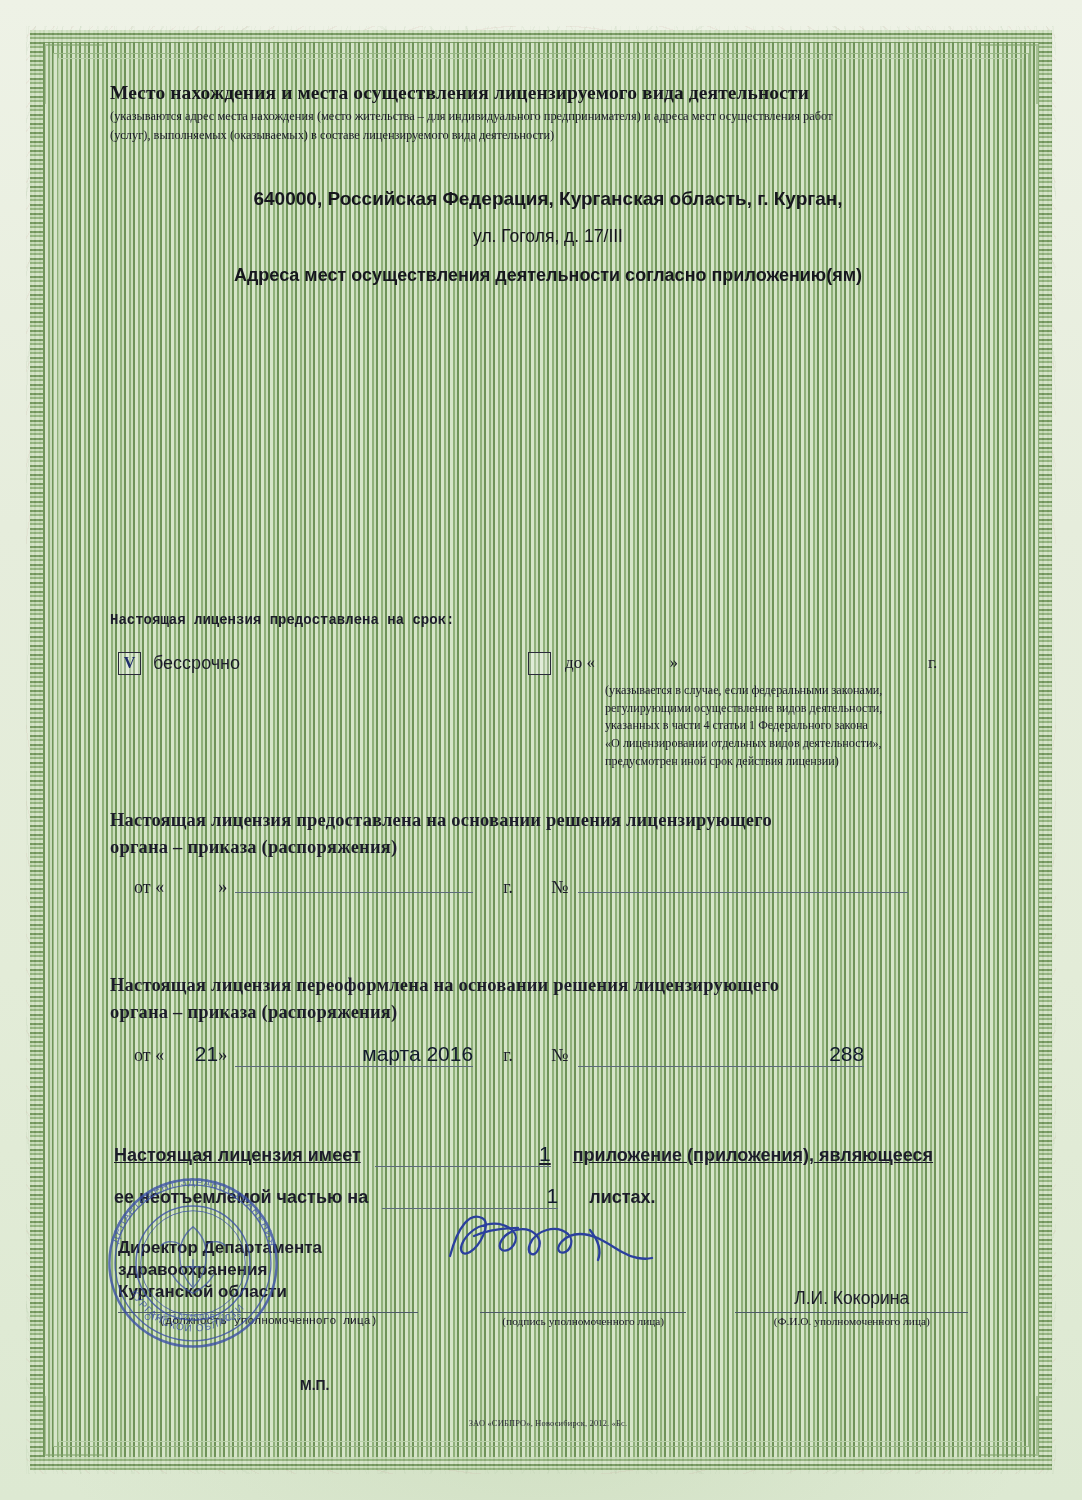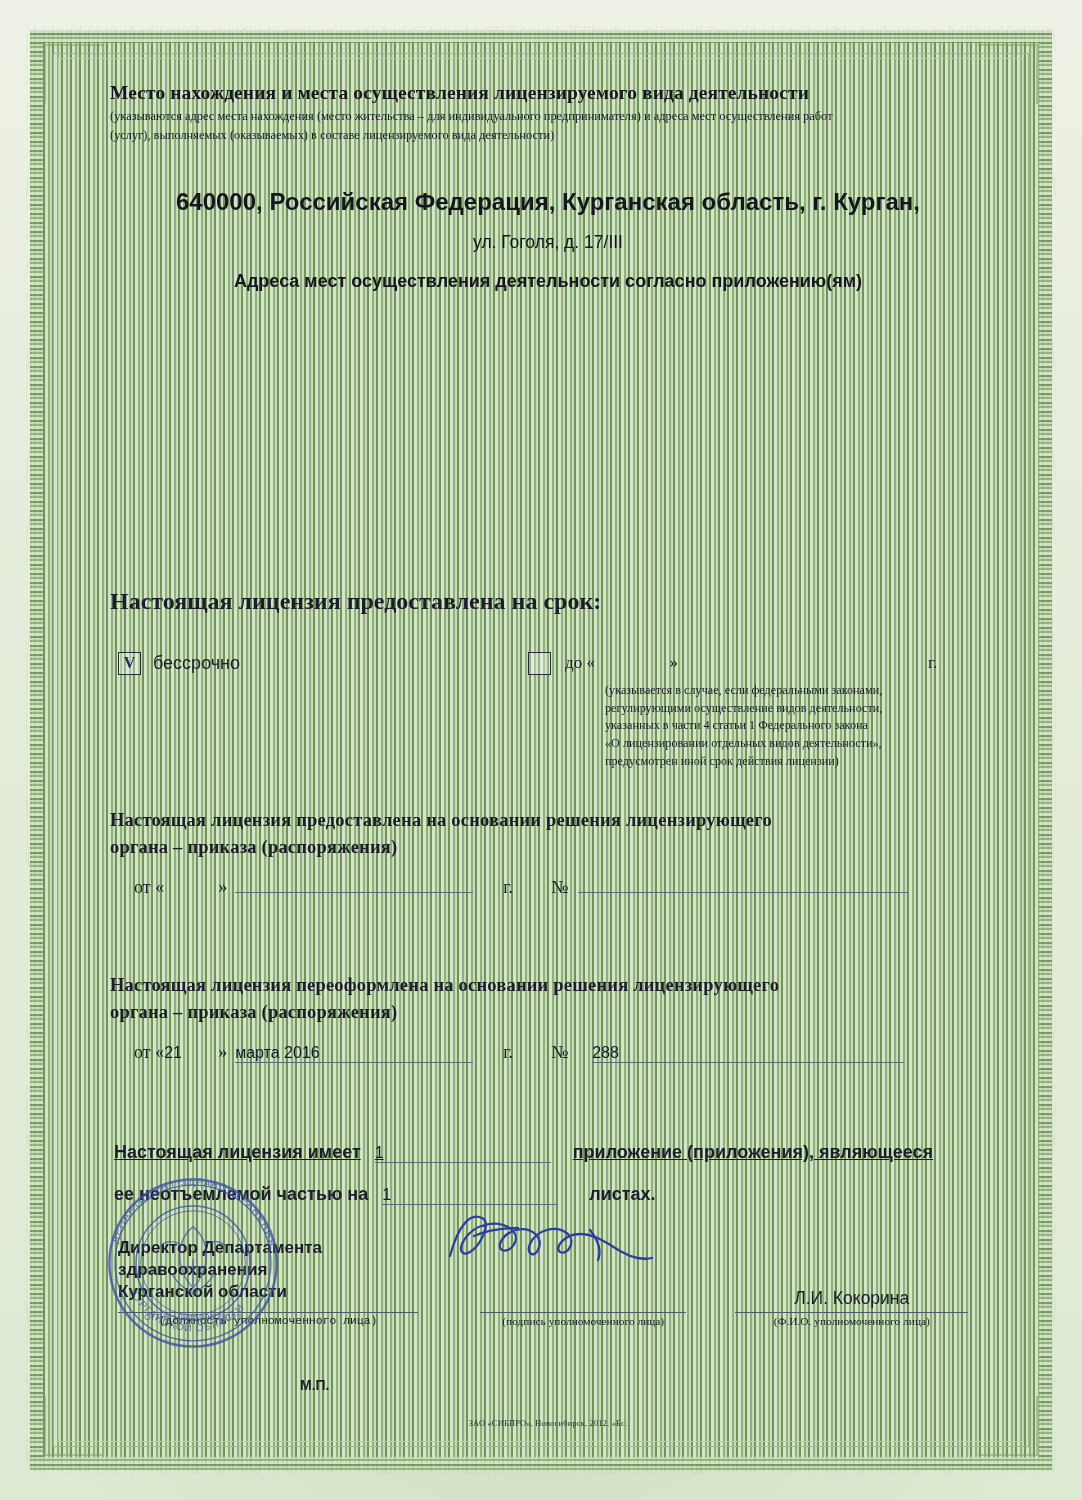--- a/index.html
+++ b/index.html
@@ -113,43 +113,43 @@
     line-height: 1.42;
     color: #1b1b28;
     margin-top: 4px;
   }
   .addr-block {
     text-align: center;
     margin-top: 44px;
     font-family: "Liberation Sans", sans-serif;
   }
   .addr-line1 {
-    font-size: 24px;
+    font-size: 19px;
     font-weight: bold;
     color: #16161e;
   }
   .addr-line2 {
     font-size: 17.5px;
     margin-top: 16px;
     color: #16161e;
   }
   .addr-line3 {
     font-size: 18px;
     font-weight: bold;
     margin-top: 18px;
     color: #16161e;
   }
   .row { display: flex; align-items: flex-start; }
 
   .term-head {
     position: absolute;
-    left: 0; top: 506px;
-    font-family: Liberation Serif, serif;
-    font-weight: bold;
-    font-size: 24px;
+    left: 0; top: 530px;
+    font-family: Liberation Mono, monospace;
+    font-weight: bold;
+    font-size: 14px;
   }
   .checkbox {
     display: inline-block;
     width: 21px; height: 21px;
     border: 1.6px solid #2a2a3a;
     background: rgba(255,255,255,0.28);
     text-align: center;
     line-height: 19px;
     font-family: "Liberation Serif", serif;
     font-size: 16px;
@@ -214,23 +214,23 @@
     display: flex;
     align-items: baseline;
     font-family: "Liberation Serif", serif;
     font-size: 18px;
     width: 800px;
     padding-left: 20px;
   }
   .fld {
     border-bottom: 1px solid #5c6b7a;
     display: inline-block;
-    text-align: left;
-    font-family: "Liberation Sans", sans-serif;
-    font-size: 16px;
+    text-align: right;
+    font-family: "Liberation Sans", sans-serif;
+    font-size: 21px;
     color: #121a2e;
     line-height: 1.15;
   }
   .lbl { white-space: nowrap; }
 
   .has-app {
     position: absolute;
     left: 4px;
     display: flex;
     align-items: baseline;
@@ -374,21 +374,21 @@
       <div>органа – приказа (распоряжения)</div>
     </div>
 
     <div class="order-line" style="top:960px;">
       <span class="lbl">от «</span>
       <span class="fld" style="width:54px; border-bottom:none;">21</span>
       <span class="lbl">»</span>
       <span class="fld" style="width:238px; margin-left:8px;">марта 2016</span>
       <span class="lbl" style="margin-left:30px;">г.</span>
       <span class="lbl" style="margin-left:38px;">№</span>
-      <span class="fld" style="width:312px; margin-left:24px;">288</span>
+      <span class="fld" style="width:286px; margin-left:10px;">288</span>
     </div>
 
     <div class="has-app" style="top:1060px;text-decoration:underline;">
       <span>Настоящая лицензия имеет</span>
       <span class="fld" style="width:176px; margin-left:14px; font-weight:normal;">1</span>
       <span style="margin-left:22px;">приложение (приложения), являющееся</span>
     </div>
 
     <div class="has-app" style="top:1102px;">
       <span>ее неотъемлемой частью на</span>

